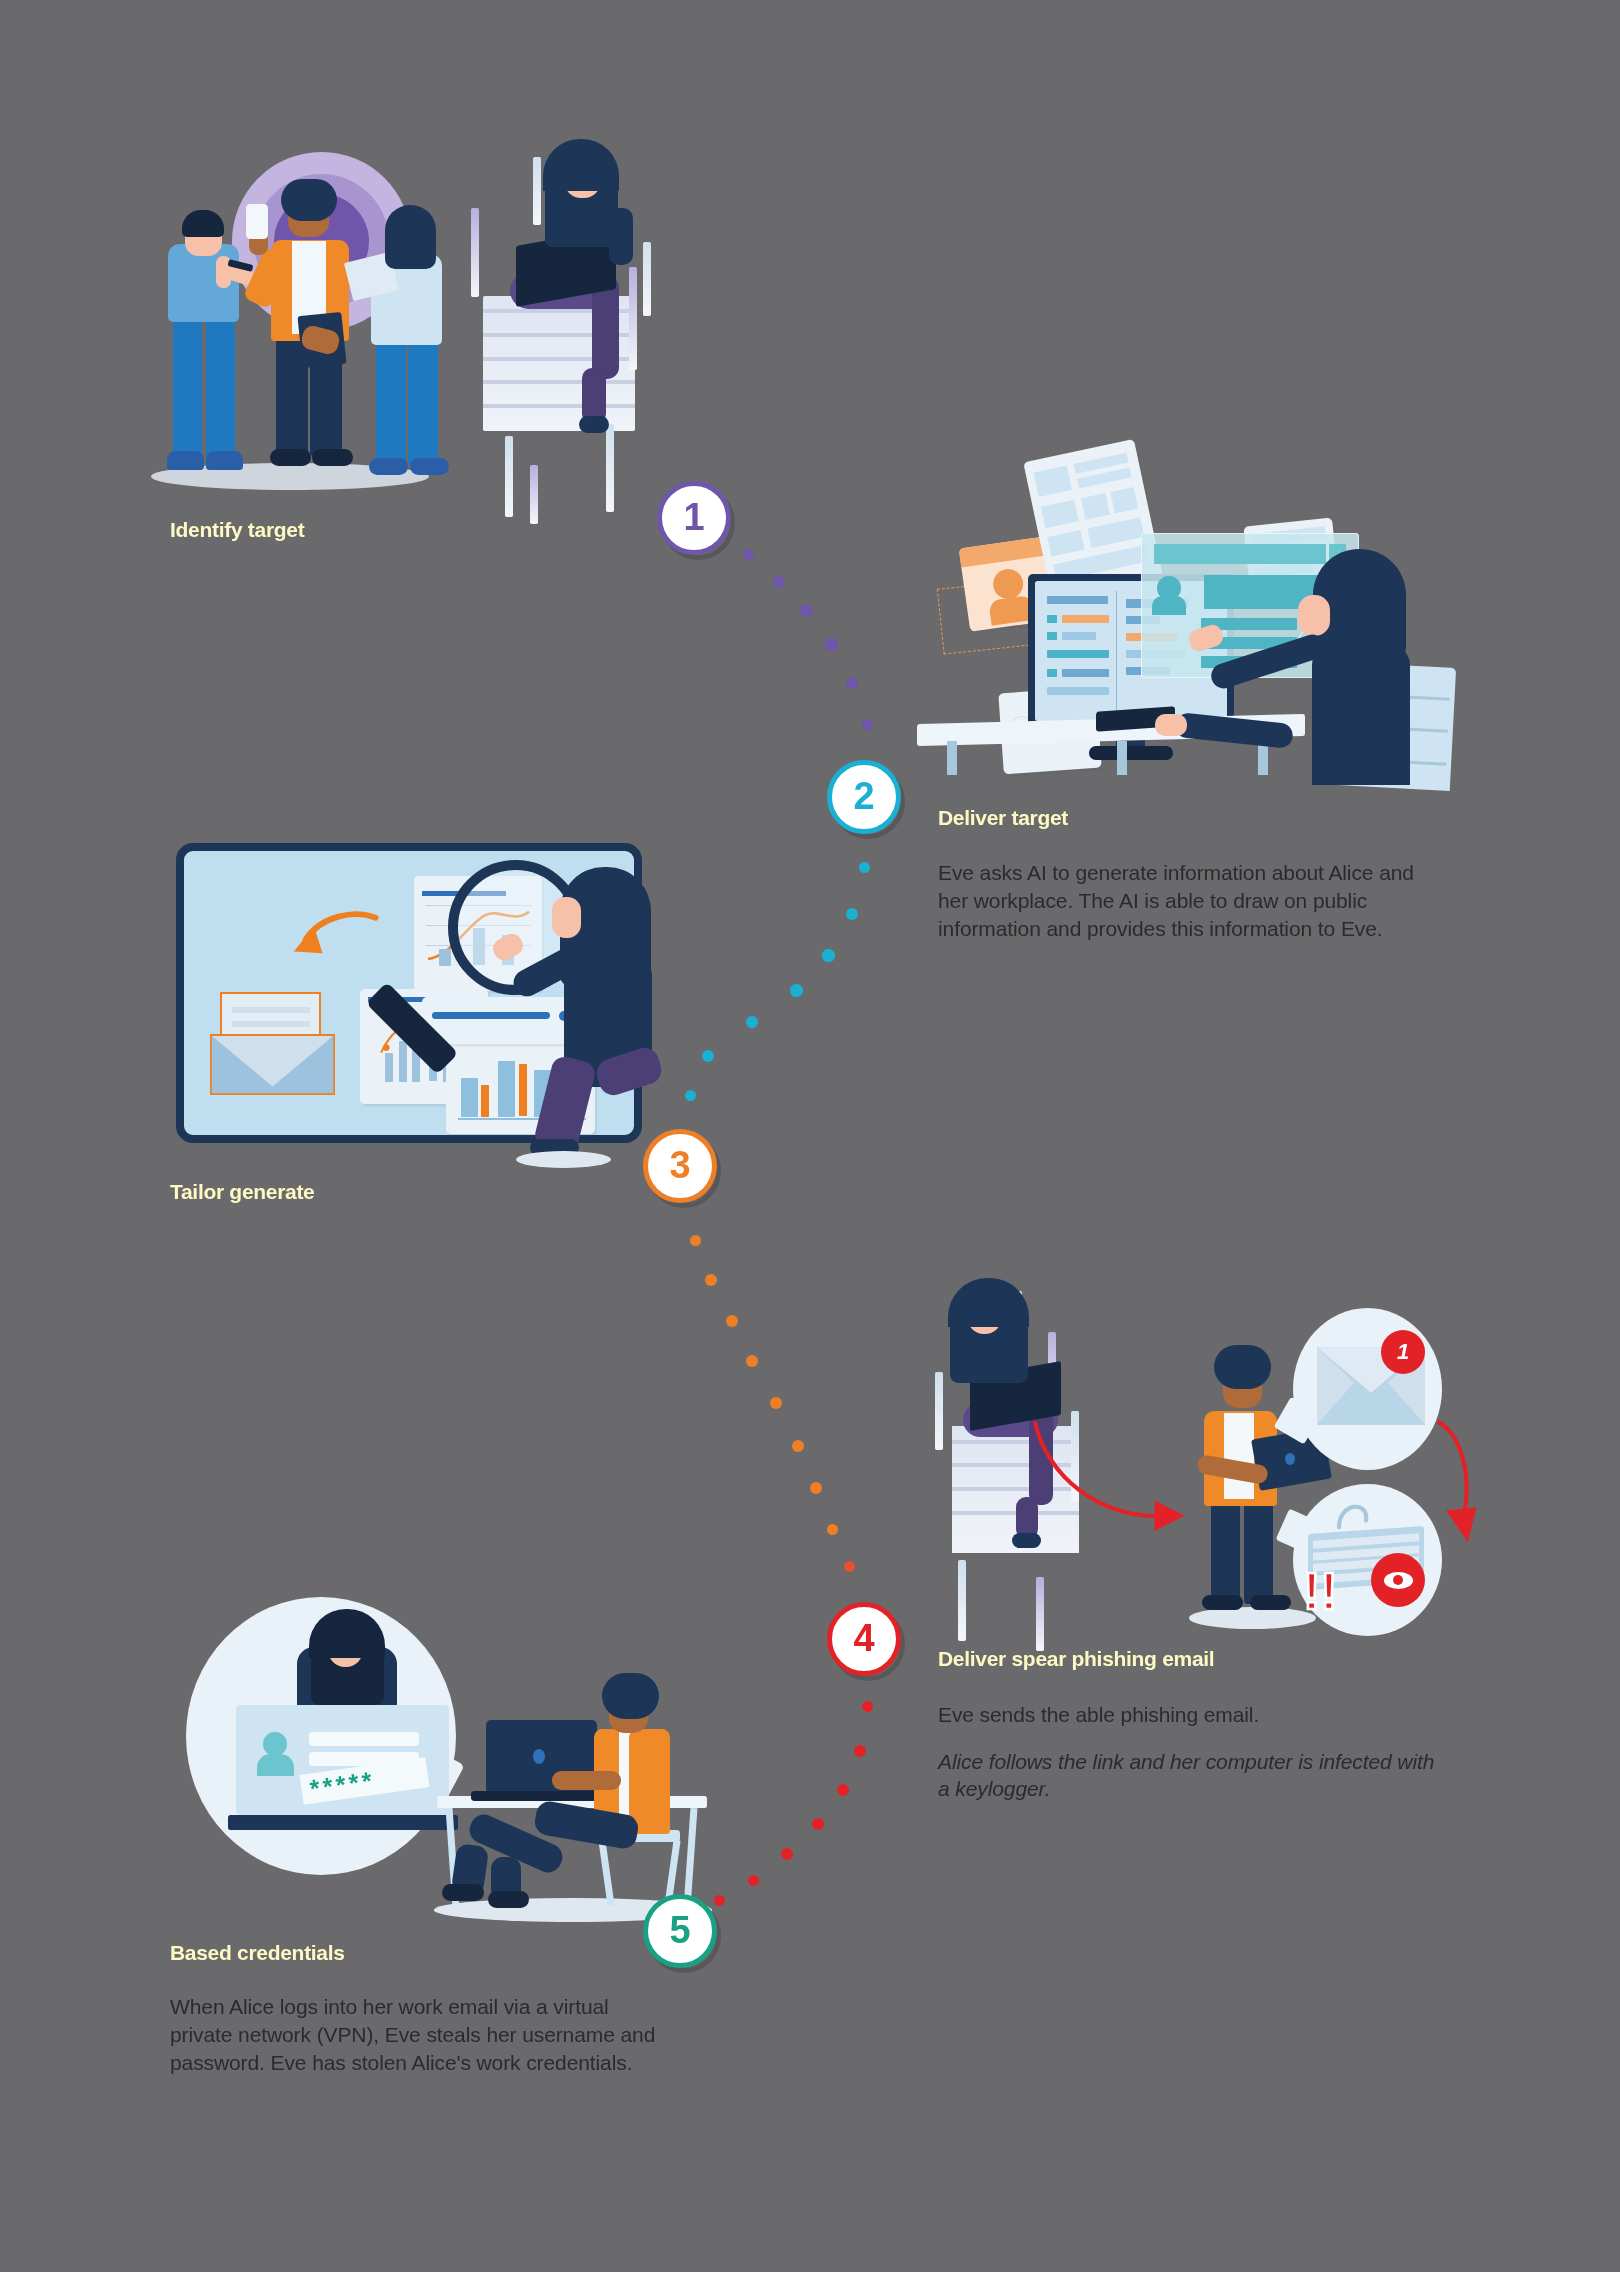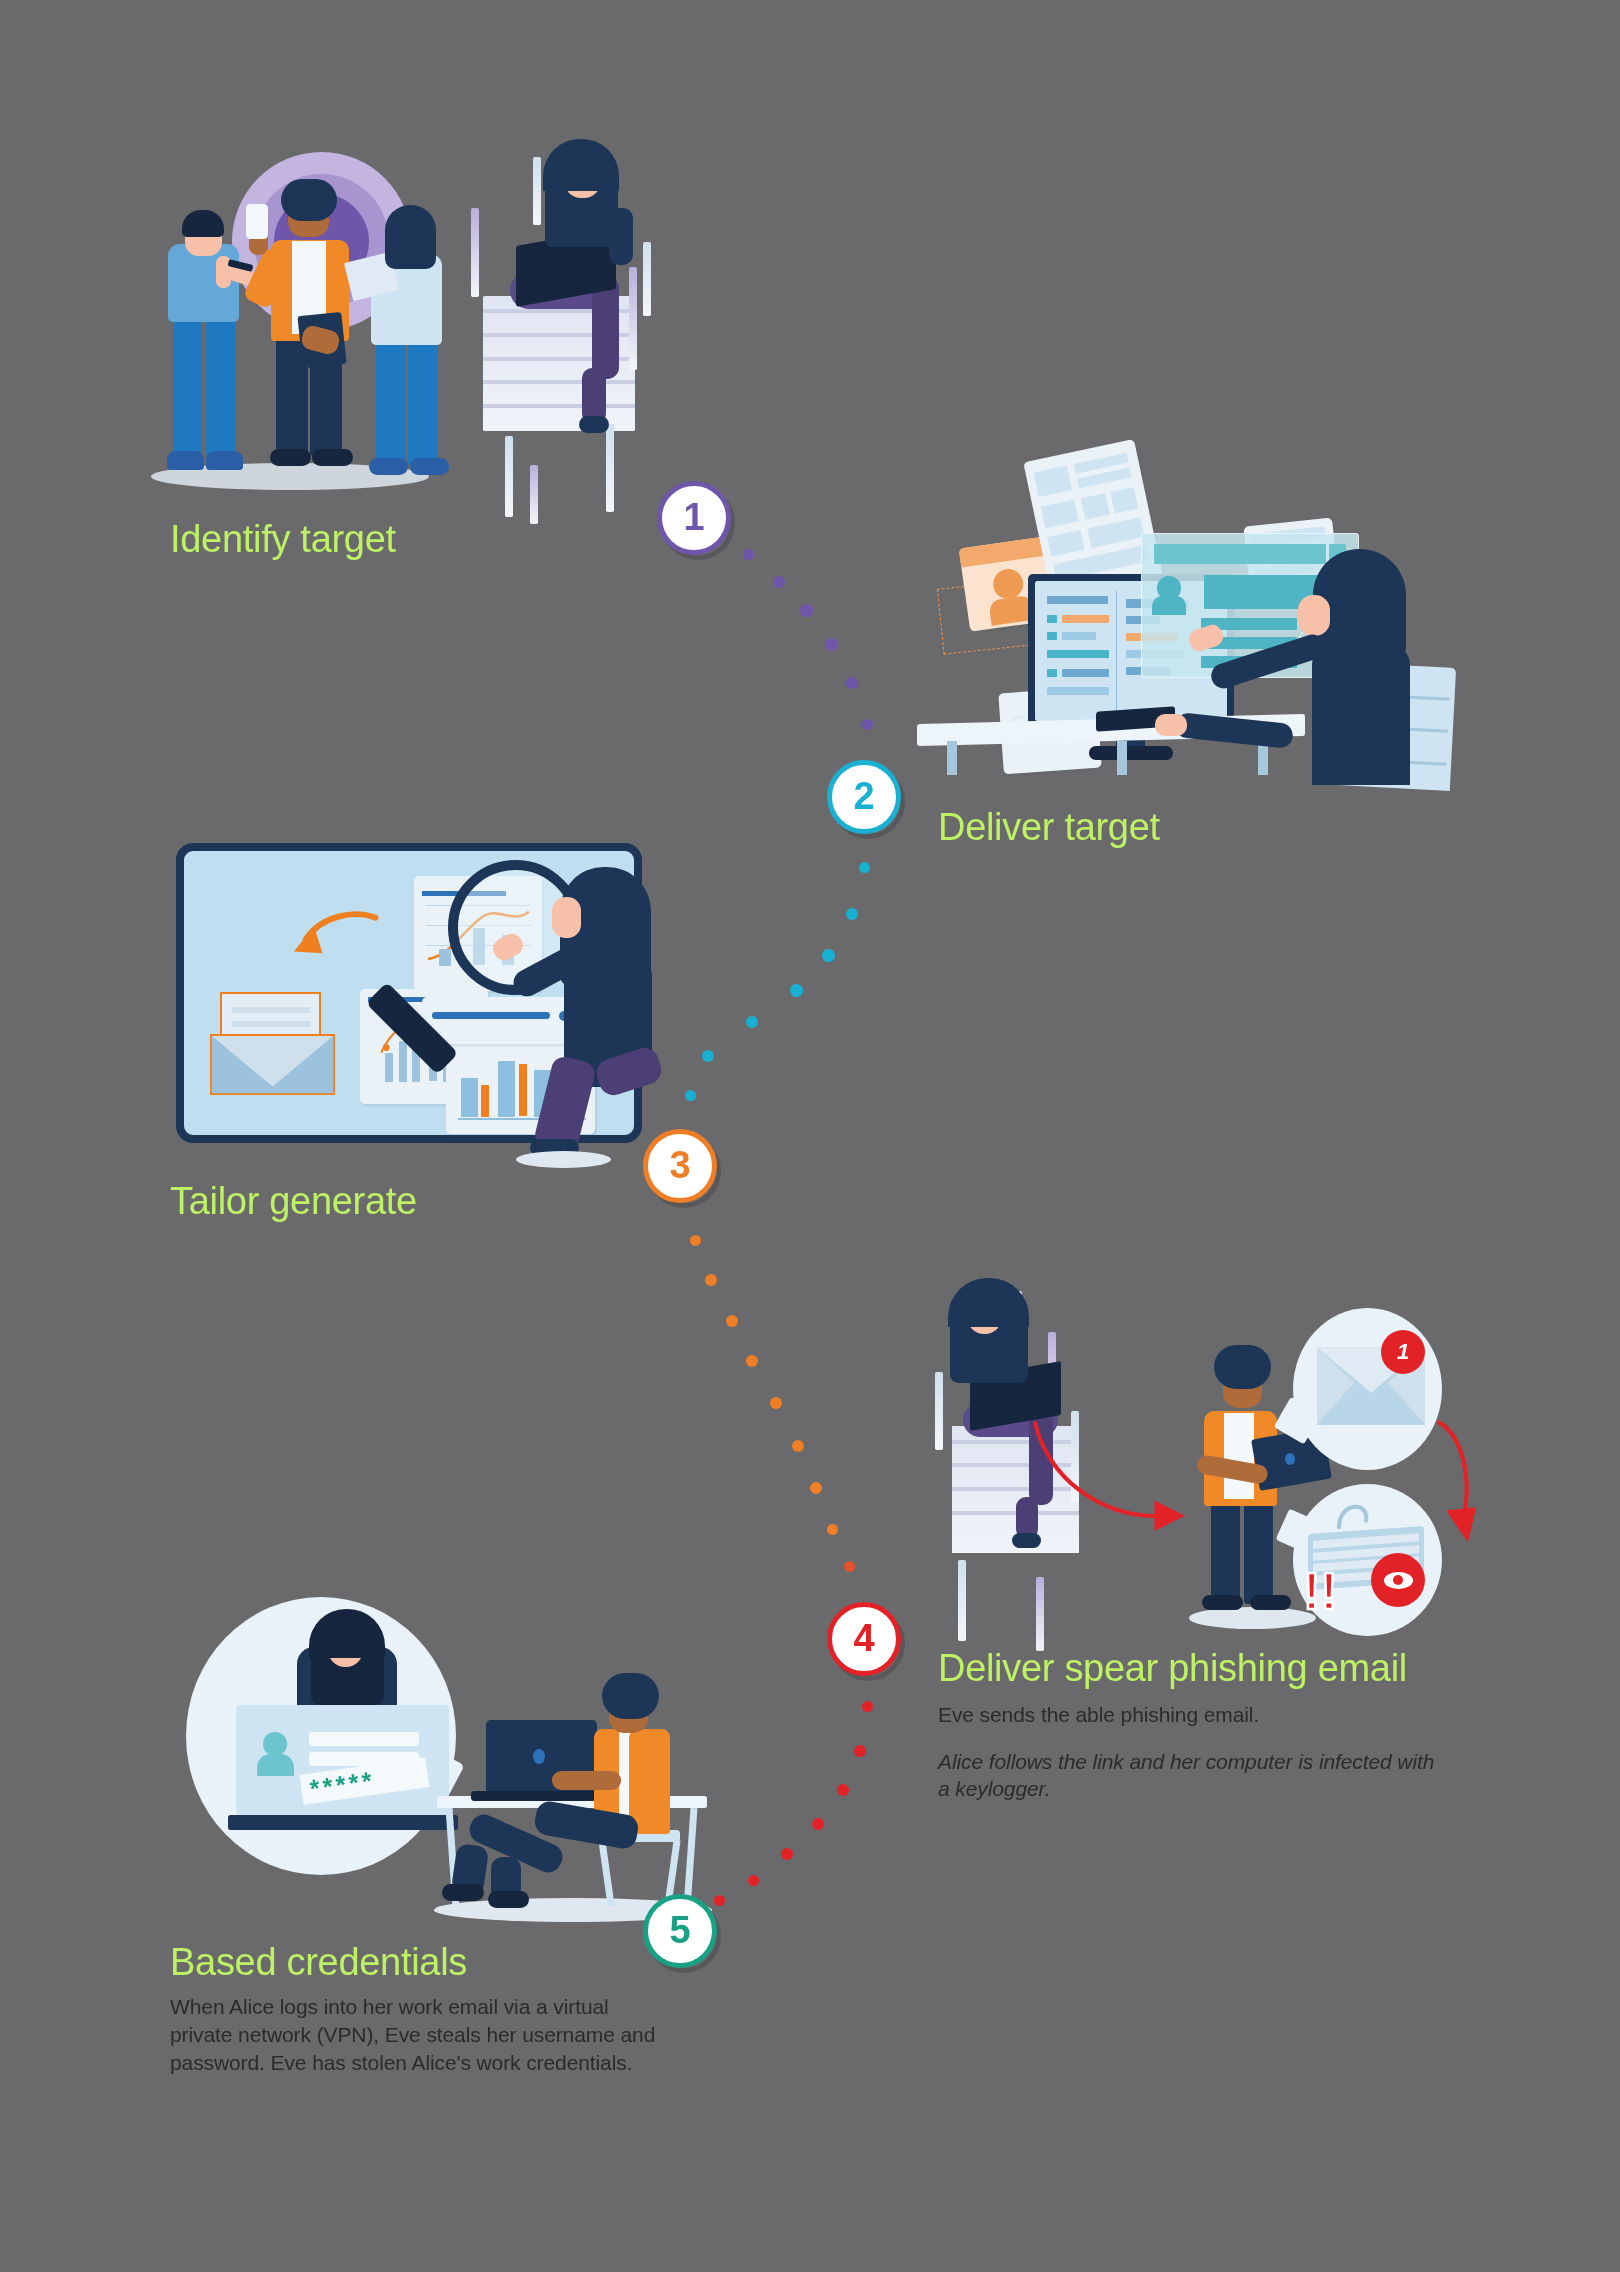--- a/index.html
+++ b/index.html
@@ -6,21 +6,21 @@
   html, body {
     width: 1620px; height: 2273px;
     background: #6a6a6c;
     font-family: "Liberation Sans", sans-serif;
     overflow: hidden;
   }
   #stage { position: relative; width: 1620px; height: 2273px; }
 
   .step-title {
     position: absolute;
-    font-size: 38px; font-weight: normal; color: #bef264;
+    font-size: 21px; font-weight: bold; color: #fef9c3;
     letter-spacing: -0.3px; white-space: nowrap;
   }
   .step-body {
     position: absolute;
     font-size: 21px; line-height: 1.33; color: #2b2b2e;
     letter-spacing: -0.1px;
   }
   .step-body p + p { margin-top: 18.6px; font-style: italic; }
 
   
@@ -243,20 +243,23 @@
       <div style="position:absolute;left:35px;top:0px;width:93px;height:110px;background:#1d3557;border-radius:46px 46px 11.8px 11.8px;"></div>
       <div style="position:absolute;left:20px;top:46px;width:32px;height:41px;background:#f7c0a8;border-radius:15px;"></div>
       <div style="position:absolute;left:-69px;top:100px;width:118px;height:25px;background:#1d3557;border-radius:12.7px;transform:rotate(-18deg);"></div>
       <div style="position:absolute;left:-89px;top:78px;width:34px;height:22px;background:#f7c0a8;border-radius:10px;transform:rotate(-18deg);"></div>
       <div style="position:absolute;left:-103px;top:169px;width:118px;height:25px;background:#1d3557;border-radius:12.7px;transform:rotate(6deg);"></div>
       <div style="position:absolute;left:-123px;top:165px;width:32px;height:22px;background:#f7c0a8;border-radius:10px;"></div>
     </div>
   </div>
 
   <div class="step-title" style="left:938px; top:806px;">Deliver target</div>
+  <div class="step-body" style="left:938px; top:859px; width:498px;">
+    <p>Eve asks AI to generate information about Alice and her workplace. The AI is able to draw on public information and provides this information to Eve.</p>
+  </div>
 
   <div class="badge" style="left:827px; top:760px;">
     <div class="shadow"></div>
     <div class="ring" style="border:5px solid #19b0d2;">
       <span class="num" style="color:#19b0d2;">2</span>
     </div>
   </div>
 
   <div>
     <div class="dot" style="left:859px;top:862px;width:11px;height:11px;background:#19b0d2;"></div>

